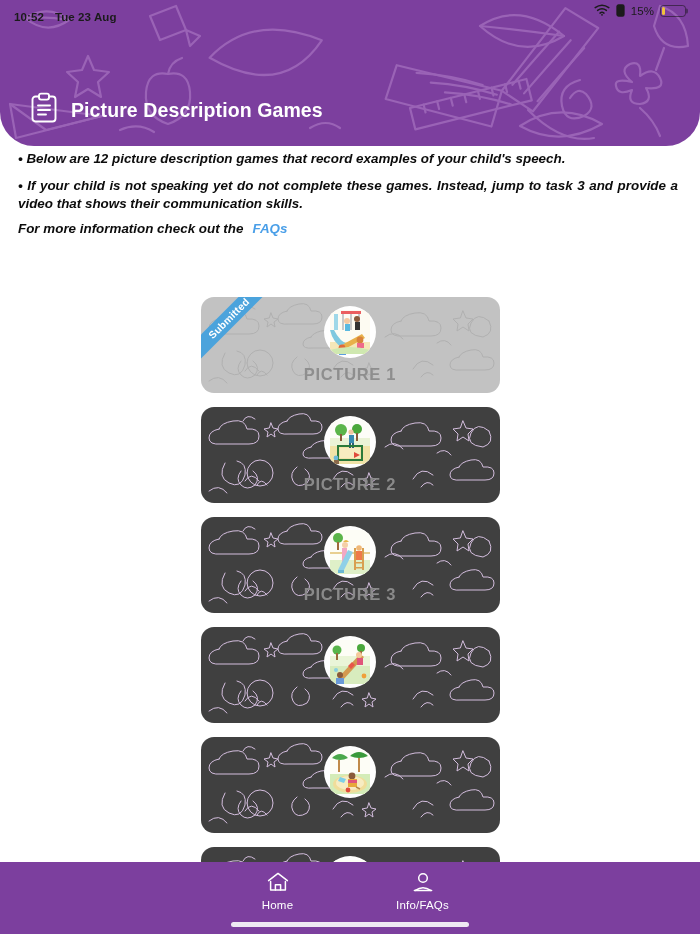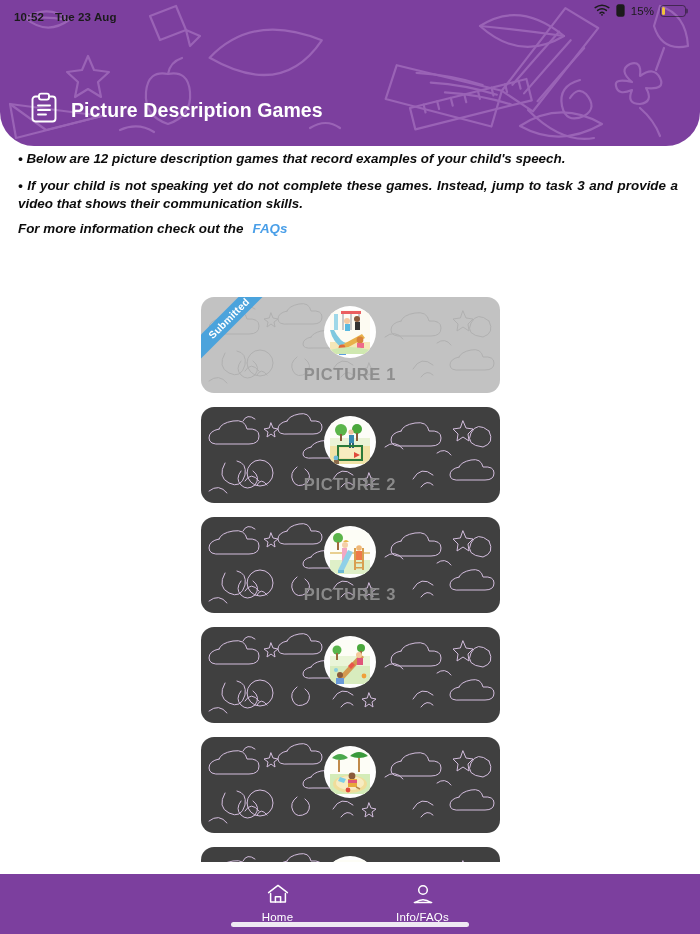--- a/index.html
+++ b/index.html
@@ -199,21 +199,21 @@
     transform: rotate(-45deg);
     z-index: 6;
     letter-spacing: 0.2px;
   }
 
   
   .bottom-nav {
     position: absolute;
     bottom: 0; left: 0;
     width: 700px;
-    height: 60px;
+    height: 72px;
     background: #7c3f9e;
     display: flex;
     align-items: flex-start;
     justify-content: center;
     gap: 0;
     padding-top: 10px;
     z-index: 30;
   }
   .nav-item {
     width: 145px;

